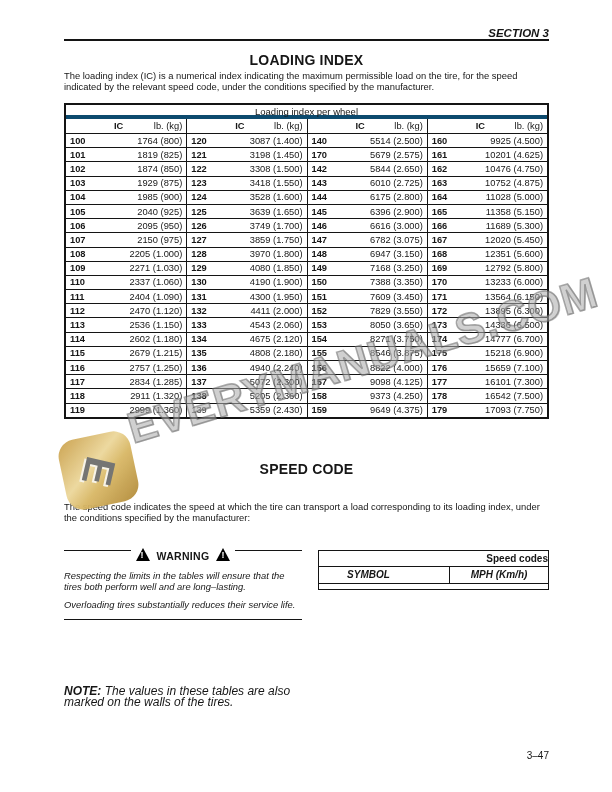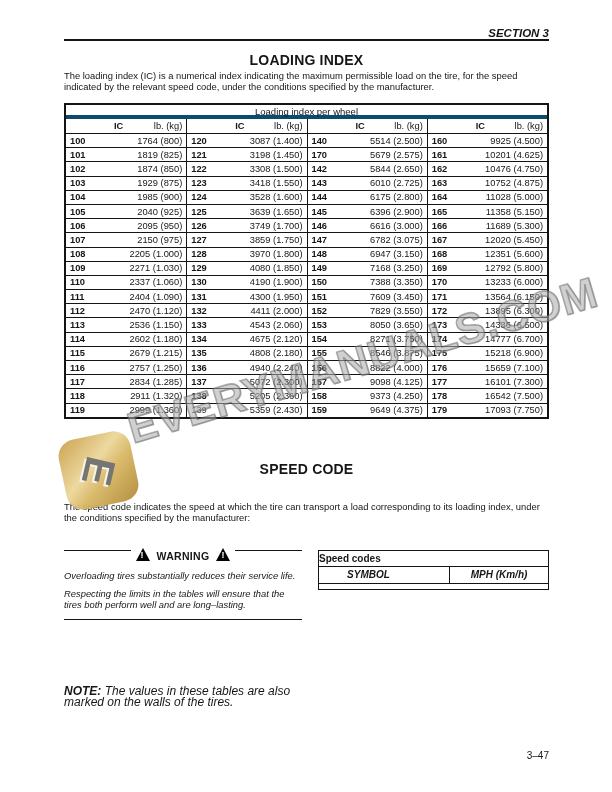--- a/index.html
+++ b/index.html
@@ -66,21 +66,21 @@
   .warn p { font-style:italic; font-size:9.4px; line-height:11px; margin-top:7px; }
   .warn-bottom { border-top:1.5px solid #141414; margin-top:9px; }
 
   .note { left:64px; top:686px; width:238px;
     font-style:italic; font-size:12px; line-height:11px; }
   .note b { font-weight:bold; }
 
   
   .sc-table { left:318px; top:550px; width:231px;
     border:1.5px solid #141414; background:#fff; }
-  .sc-caption { height:16px; line-height:15px; text-align:left;
+  .sc-caption { height:16px; line-height:15px; text-align:right;
     font-weight:bold; font-size:10px; border-bottom:1.5px solid #141414; }
   .sc-headrow { display:grid; grid-template-columns:1fr 1fr;
     border-bottom:1.5px solid #141414;gap:31px; }
   .sc-headcell { height:16px; line-height:15px; text-align:center;
     font-weight:bold; font-style:italic; font-size:10px; }
   .sc-headcell.bl { border-left:1px solid #141414; }
   .sc-body { display:grid; grid-template-columns:1fr 1fr; padding:2px 0 3px; }
   .sc-colcells { display:grid; grid-auto-rows:11.4px; }
   .sc-colcells.bl { border-left:1px solid #141414; margin:-2px 0 -3px; padding:2px 0 3px; }
   .sc-cell { text-align:center; font-size:9.4px; line-height:11.4px; }
@@ -476,22 +476,22 @@
 <div class="abs para sc-intro">The speed code indicates the speed at which the tire can transport a load corresponding to its loading index, under the conditions specified by the manufacturer:</div>
 
 <div class="abs warn">
   <div class="warn-head">
     <span class="warn-rule"></span>
     <span class="tri"></span>
     <span class="warn-label">WARNING</span>
     <span class="tri"></span>
     <span class="warn-rule"></span>
   </div>
+  <p>Respecting the limits in the tables will ensure that the tires both perform well and are long–lasting.</p>
   <p>Overloading tires substantially reduces their service life.</p>
-  <p>Respecting the limits in the tables will ensure that the tires both perform well and are long–lasting.</p>
   <div class="warn-bottom"></div>
 </div>
 
 <div class="abs note"><b>NOTE:</b><span> The values in these tables are also marked on the walls of the tires.</span></div>
 
 <div class="abs sc-table">
   <div class="sc-caption">Speed codes</div>
   <div class="sc-headrow">
     <div class="sc-headcell">SYMBOL</div>
     <div class="sc-headcell bl">MPH (Km/h)</div>

